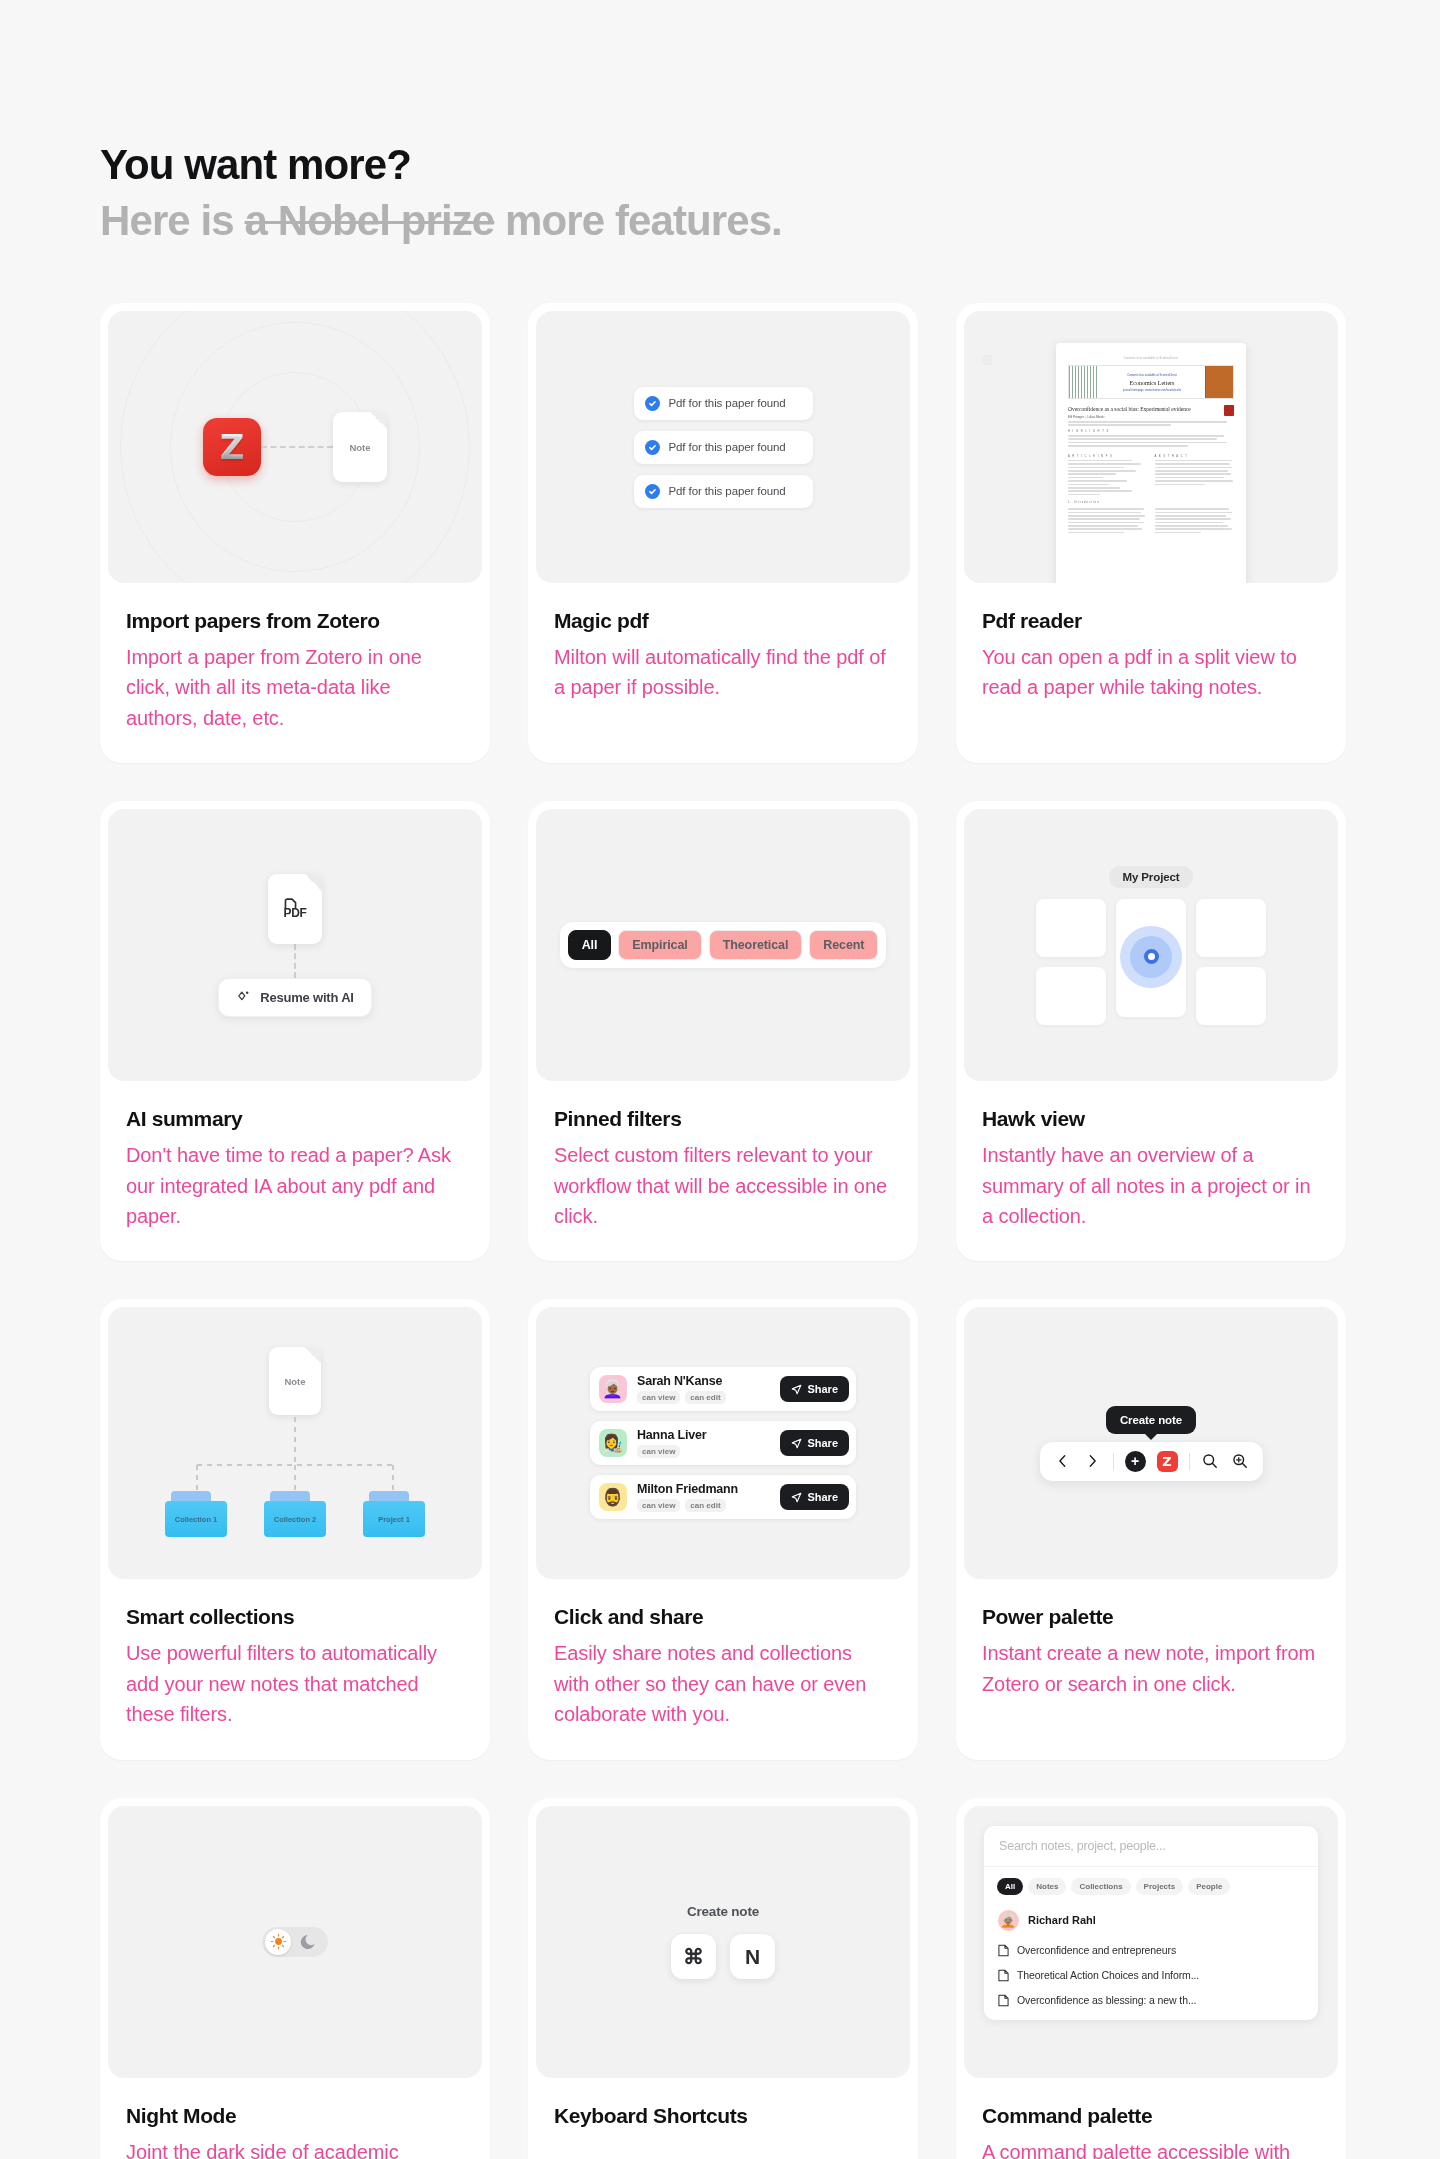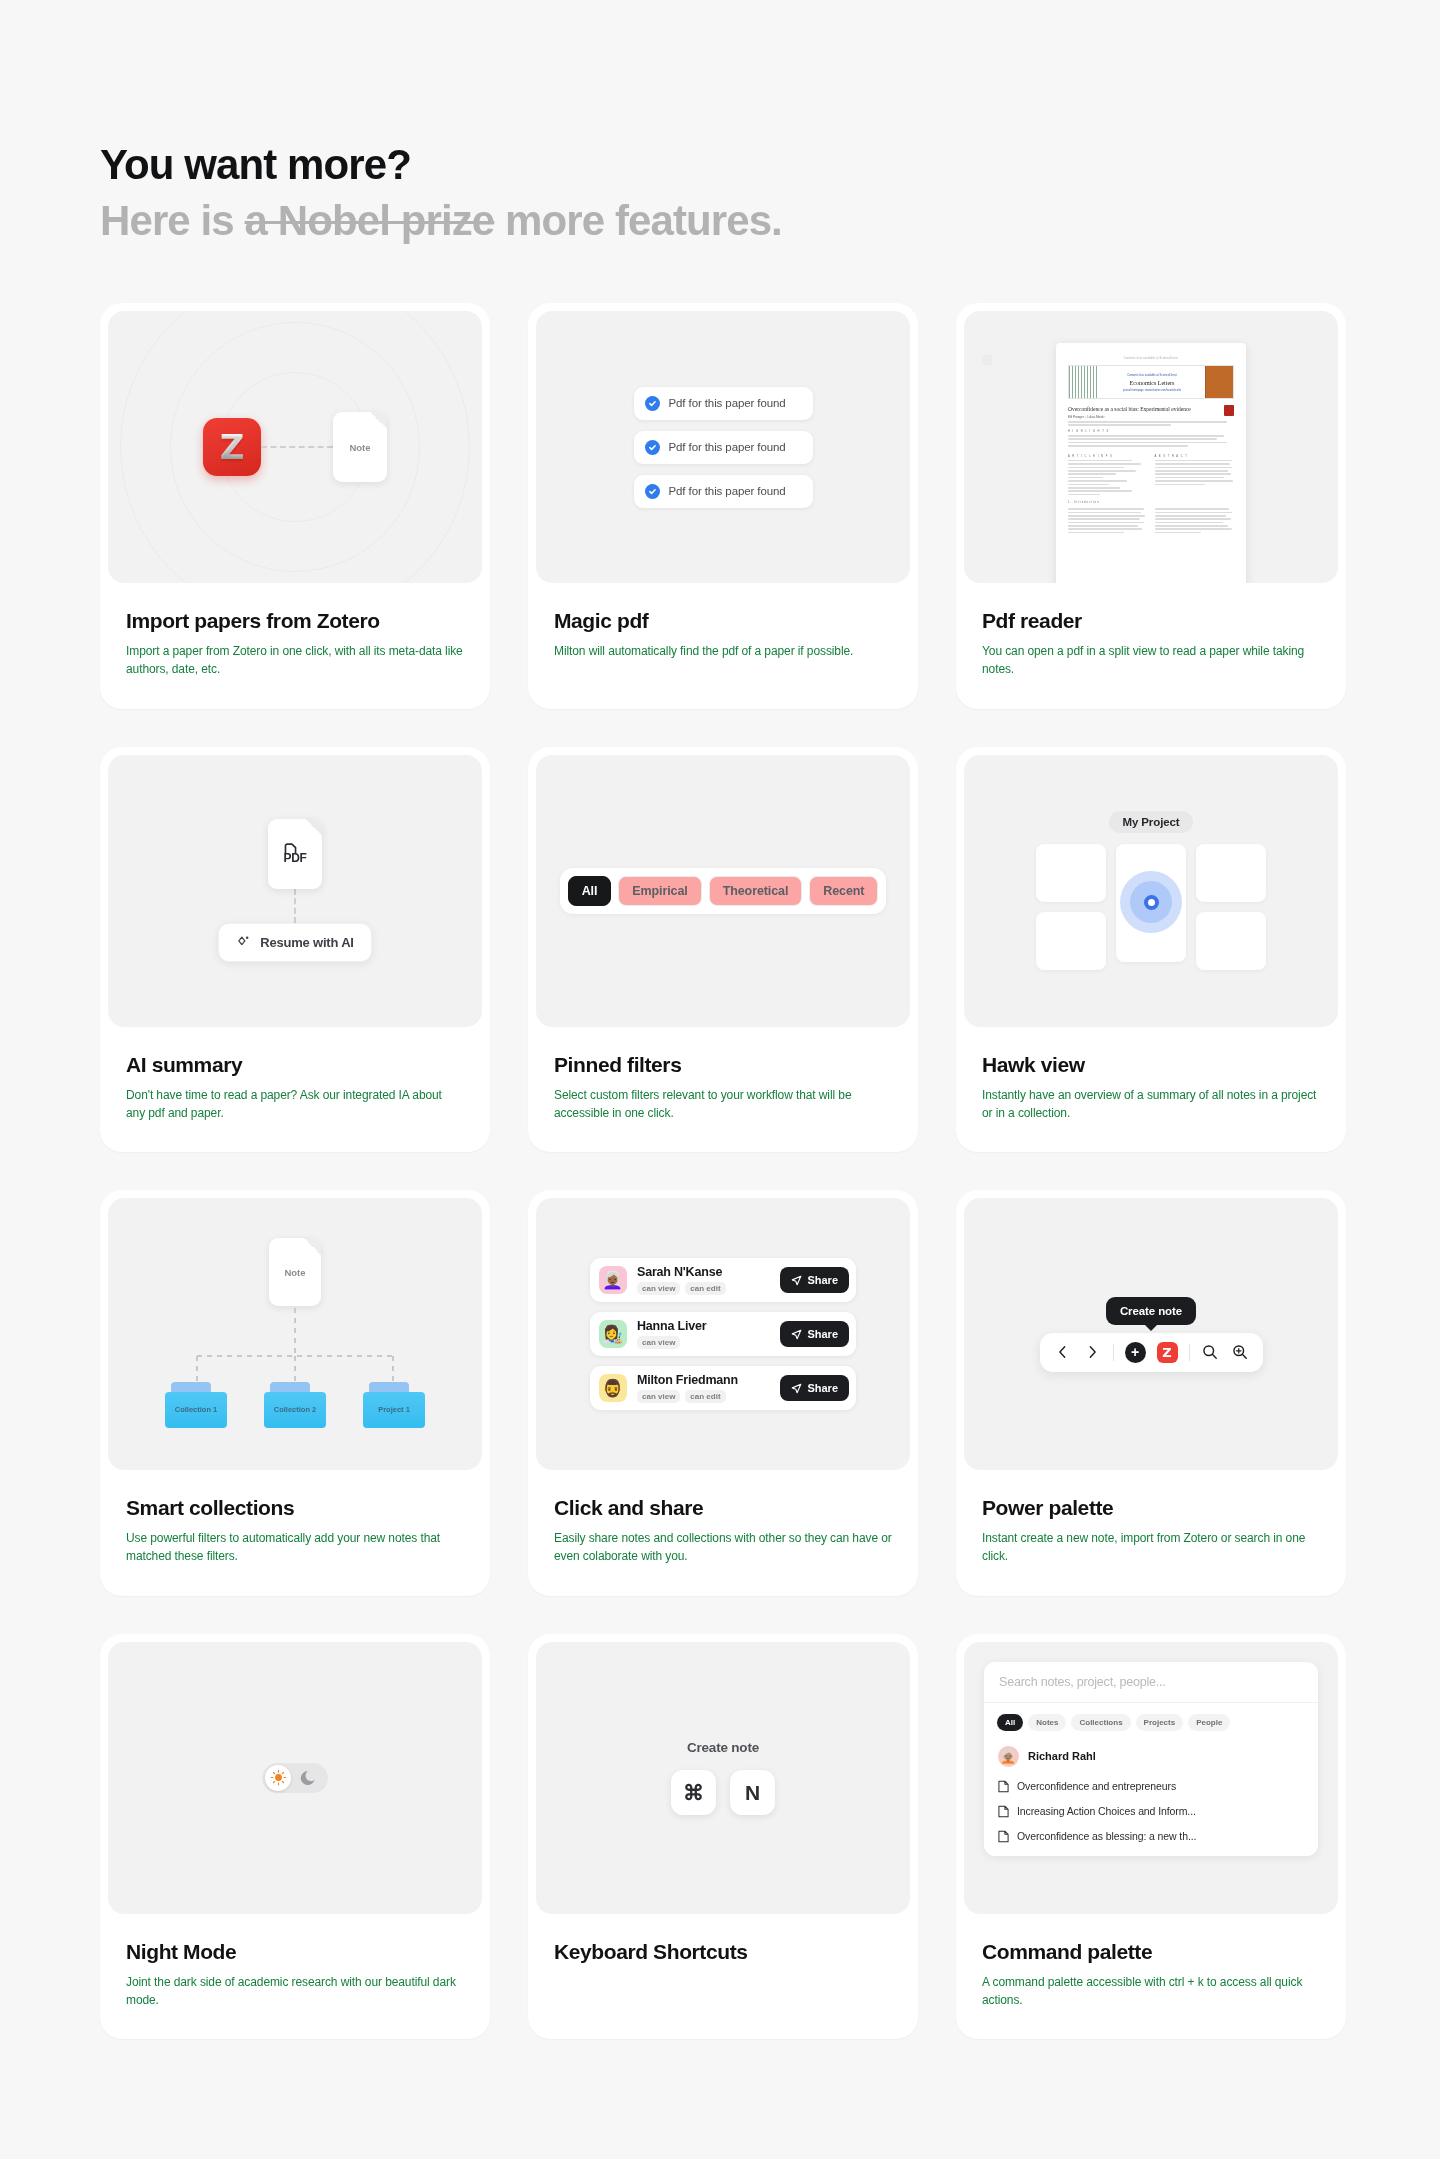--- a/index.html
+++ b/index.html
@@ -60,23 +60,23 @@
   }
   .card-body { padding: 26px 26px 30px 26px; }
   .card-title {
     font-size: 21px;
     font-weight: 800;
     color: #111214;
     letter-spacing: -0.4px;
     margin-bottom: 9px;
   }
   .card-desc {
-    font-size: 12px;
+    font-size: 20px;
     line-height: 1.52;
-    color: #15803d;
+    color: #ec4899;
     letter-spacing: -0.1px;
   }
 
   
   .rings { position: absolute; inset: 0; display: flex; align-items: center; justify-content: center; }
   .ring {
     position: absolute; border-radius: 50%; border: 1px solid #eaeaea;
   }
   .ring.r1 { width: 150px; height: 150px; }
   .ring.r2 { width: 250px; height: 250px; }
@@ -711,21 +711,21 @@
           <div class="cmd-item">
             <svg class="doc-ico" viewBox="0 0 12 14">
                 <path d="M1 1.2 H7.5 L11 4.6 V12.8 H1 Z M7.5 1.2 V4.6 H11" fill="none" stroke="#2b2d31" stroke-width="1.1" stroke-linejoin="round"></path>
               </svg>
             <span>Overconfidence and entrepreneurs</span>
           </div>
           <div class="cmd-item">
             <svg class="doc-ico" viewBox="0 0 12 14">
                 <path d="M1 1.2 H7.5 L11 4.6 V12.8 H1 Z M7.5 1.2 V4.6 H11" fill="none" stroke="#2b2d31" stroke-width="1.1" stroke-linejoin="round"></path>
               </svg>
-            <span>Increasing Action Choices and Inform...</span>
+            <span>Theoretical Action Choices and Inform...</span>
           </div>
           <div class="cmd-item" style="padding-bottom:13px">
             <svg class="doc-ico" viewBox="0 0 12 14">
                 <path d="M1 1.2 H7.5 L11 4.6 V12.8 H1 Z M7.5 1.2 V4.6 H11" fill="none" stroke="#2b2d31" stroke-width="1.1" stroke-linejoin="round"></path>
               </svg>
             <span>Overconfidence as blessing: a new th...</span>
           </div>
         </div>
       </div>
       <div class="card-body">

